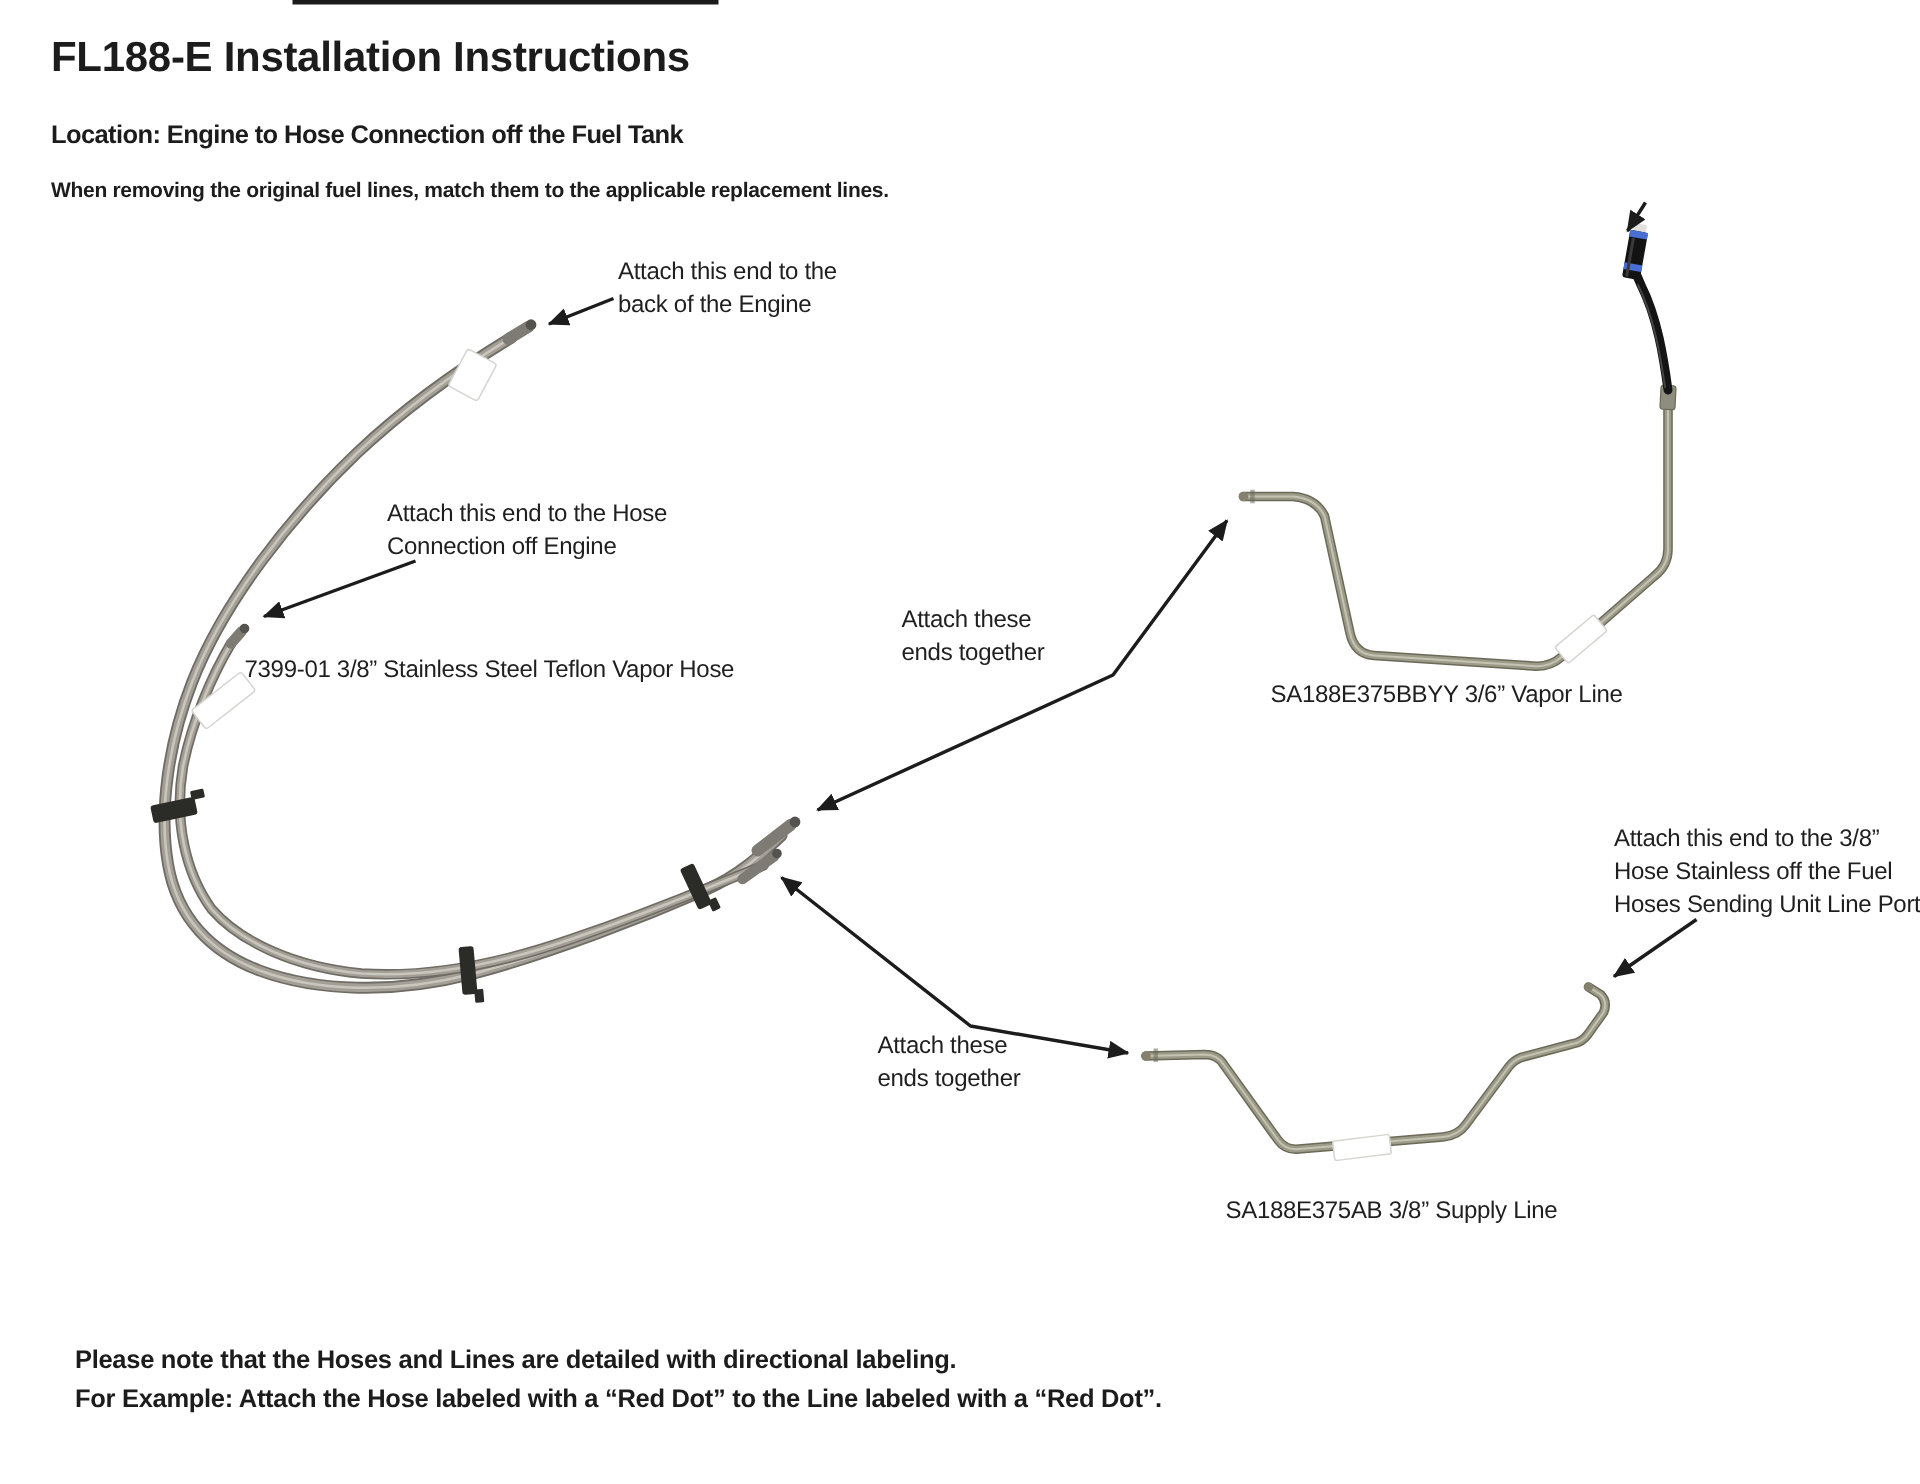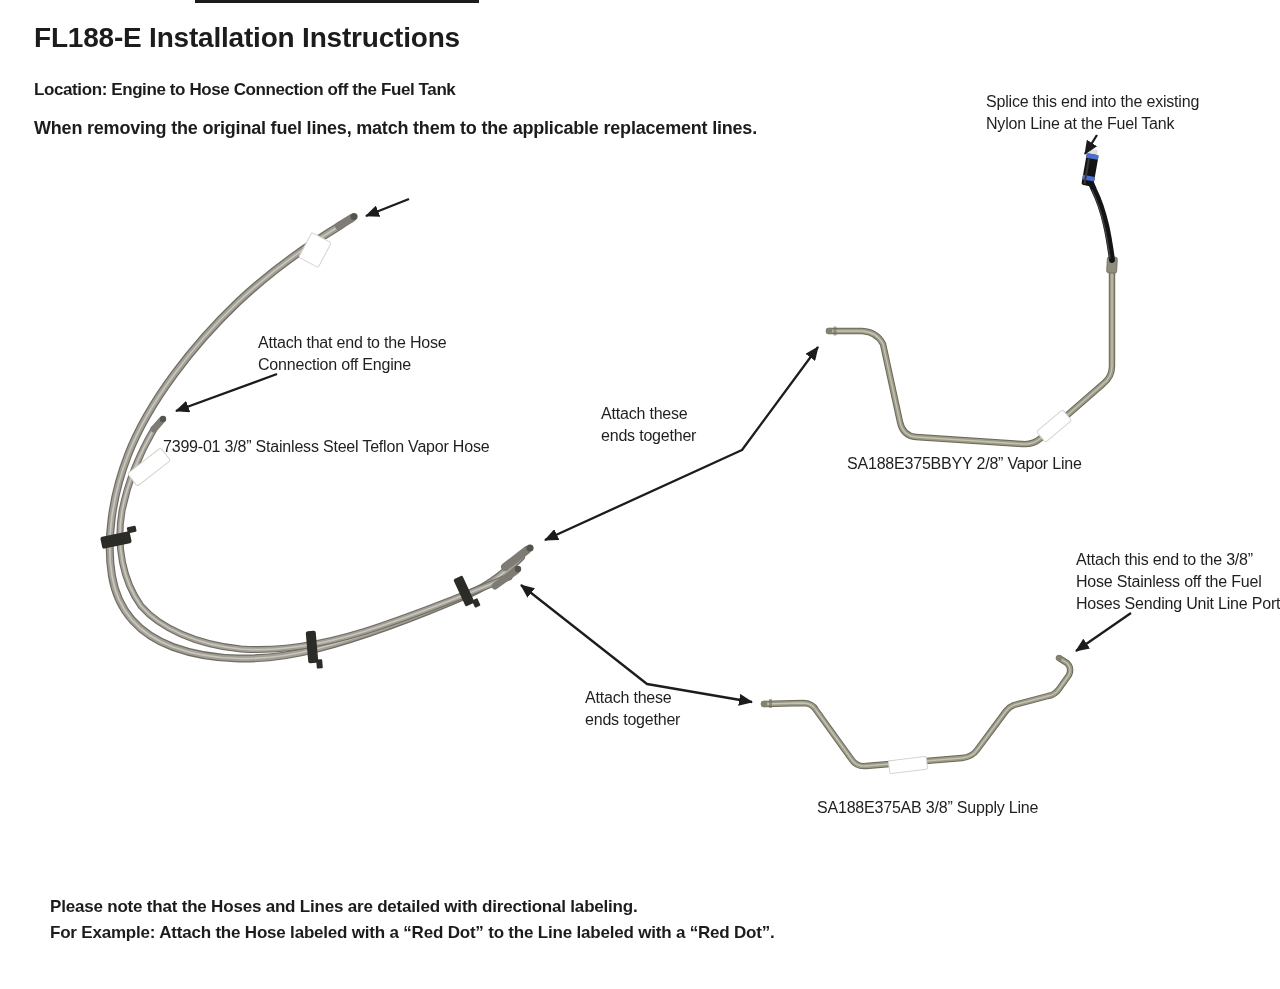--- a/index.html
+++ b/index.html
@@ -1,21 +1,21 @@
 <!DOCTYPE html>
 <html style="--ink: #1c1c1c; --braided-hose: #a39f96; --braided-hose-shadow: #6e6c64; --braided-hose-highlight: #d2cfc7; --metal-line: #9c9a88; --metal-line-shadow: #6b6a58; --metal-line-highlight: #cac8b7; --nylon-hose: #141414; --connector-blue: #4a6fd4; --connector-cap: #e2e0dc; --clamp: #2b2b28; --tag-white: #ffffff;"><head>
 <meta charset="utf-8">
 <style>
   html,body{margin:0;padding:0;background:#ffffff;}
   body{width:1280px;height:989px;font-family:"Liberation Sans",sans-serif;color:#1c1c1c;}
   .page{position:relative;width:1280px;height:989px;overflow:hidden;background:#fff;text-decoration:underline;}
   .abs{position:absolute;}
   .title{font-size:28px;font-weight:700;letter-spacing:-0.2px;white-space:nowrap;}
   .sub{font-size:17px;font-weight:700;letter-spacing:-0.4px;white-space:nowrap;margin-top:16px;}
-  .intro{font-size:18px;font-weight:700;letter-spacing:-0.2px;white-space:nowrap;}
+  .intro{font-size:14px;font-weight:700;letter-spacing:-0.2px;white-space:nowrap;}
   .note{font-size:16px;line-height:22px;letter-spacing:-0.2px;white-space:nowrap;color:#1f1f1f;}
   .footnote{font-size:17px;font-weight:700;letter-spacing:-0.2px;line-height:26px;white-space:nowrap;margin-left:16px;}
   .topbar{background:#1b1b1b;}
   svg.diagram{position:absolute;left:0;top:0;}
   .hose-sh{fill:none;stroke:var(--braided-hose-shadow,#6e6c64);stroke-width:8;stroke-linecap:round;}
   .hose-md{fill:none;stroke:var(--braided-hose,#a39f96);stroke-width:5.6;stroke-linecap:round;}
   .hose-hi{fill:none;stroke:var(--braided-hose-highlight,#d2cfc7);stroke-width:1.7;stroke-linecap:round;opacity:.8;}
   .line-sh{fill:none;stroke:var(--metal-line-shadow,#6b6a58);stroke-width:6.4;stroke-linecap:round;stroke-linejoin:round;}
   .line-md{fill:none;stroke:var(--metal-line,#9c9a88);stroke-width:4.4;stroke-linecap:round;stroke-linejoin:round;}
   .line-hi{fill:none;stroke:var(--metal-line-highlight,#cac8b7);stroke-width:1.3;stroke-linecap:round;stroke-linejoin:round;opacity:.9;}
@@ -128,39 +128,39 @@
 
     <line class="arrow" x1="409" y1="199" x2="366" y2="216" marker-end="url(#ah)"></line>
     <line class="arrow" x1="277" y1="374" x2="176" y2="411" marker-end="url(#ah)"></line>
     <polyline class="arrow" points="818,347 742,450 545,540" marker-start="url(#ah)" marker-end="url(#ah)"></polyline>
     <polyline class="arrow" points="521,585 647,684 752,702" marker-start="url(#ah)" marker-end="url(#ah)"></polyline>
     <line class="arrow" x1="1097" y1="135" x2="1085" y2="154" marker-end="url(#ah)"></line>
     <line class="arrow" x1="1131" y1="613" x2="1076" y2="651" marker-end="url(#ah)"></line>
   </svg>
 
 
+  <div class="abs note" style="left:412px;top:171px;">
+    <div>Attach this end to the</div>
+    <div>back of the Engine</div>
+  </div>
 
   <div class="abs note" style="left:258px;top:332px;">
-    <div>Attach that end to the Hose</div>
+    <div>Attach this end to the Hose</div>
     <div>Connection off Engine</div>
   </div>
 
   <div class="abs note" style="left:163px;top:436px;">7399-01 3/8” Stainless Steel Teflon Vapor Hose</div>
 
   <div class="abs note" style="left:601px;top:403px;">
     <div>Attach these</div>
     <div>ends together</div>
   </div>
 
-  <div class="abs note" style="left:986px;top:91px;">
-    <div>Splice this end into the existing</div>
-    <div>Nylon Line at the Fuel Tank</div>
-  </div>
 
-  <div class="abs note" style="left:847px;top:453px;">SA188E375BBYY 2/8” Vapor Line</div>
+  <div class="abs note" style="left:847px;top:453px;">SA188E375BBYY 3/6” Vapor Line</div>
 
   <div class="abs note" style="left:1076px;top:549px;">
     <div>Attach this end to the 3/8”</div>
     <div>Hose Stainless off the Fuel</div>
     <div>Hoses Sending Unit Line Port</div>
   </div>
 
   <div class="abs note" style="left:585px;top:687px;">
     <div>Attach these</div>
     <div>ends together</div>

